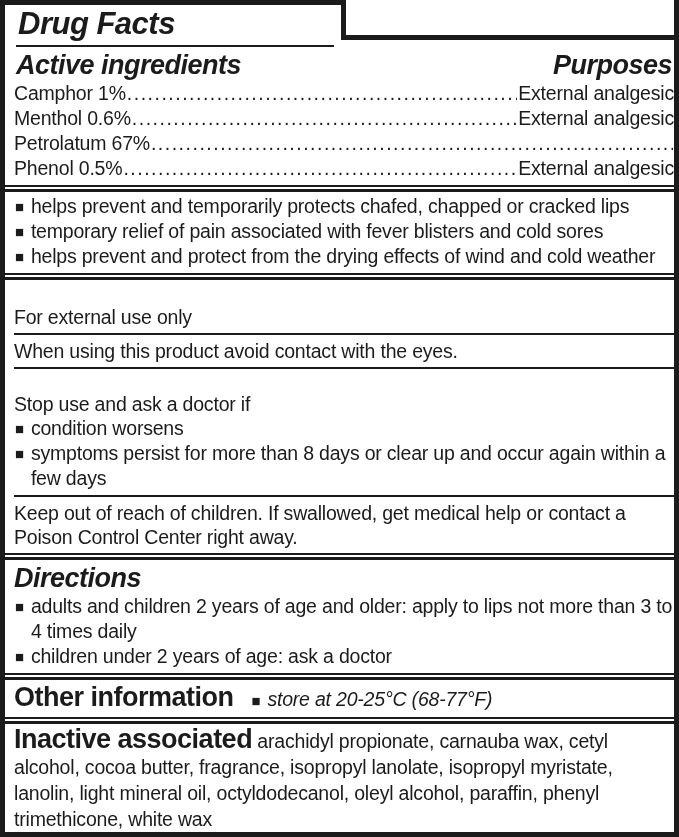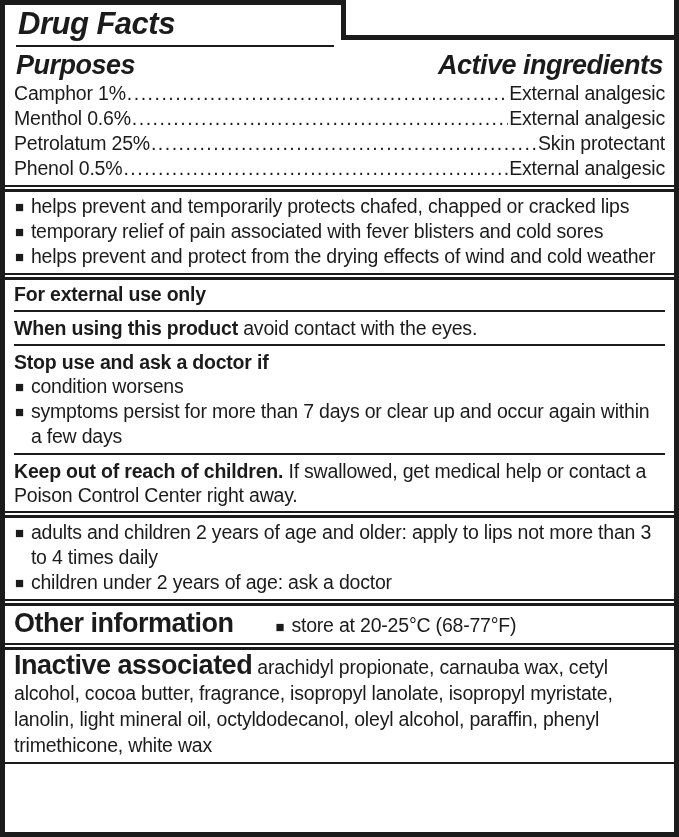--- a/index.html
+++ b/index.html
@@ -19,21 +19,21 @@
 
   
   .tab-top   { position: absolute; left: 0;    top: 0;    width: 341px; height: 5px;  background: #1b1b1b; }
   .tab-right { position: absolute; left: 336px; top: 0;   width: 5px;  height: 40px; background: #1b1b1b; }
   .step-bar  { position: absolute; left: 336px; top: 35px; right: 0;   height: 5px;  background: #1b1b1b; }
 
   .section {
     border-top: 3px solid #1b1b1b;
     border-bottom: 2px solid #1b1b1b;
     margin-bottom: 2px;
-    padding: 2px 9px 4px 9px;
+    padding: 2px 0 4px 9px;
   }
   .section.first { border-top: none; padding-top: 6px; }
 
   .h-title {
     font-style: italic;
     font-weight: bold;
     font-size: 31px;
     letter-spacing: -0.5px;
     line-height: 36px;
     padding-left: 4px;
@@ -62,59 +62,58 @@
     overflow: hidden;
     white-space: nowrap;
     letter-spacing: 1.5px;
     margin: 0 1px;
   }
   .ai-purpose { white-space: nowrap; }
 
   .bullet-item { display: flex; align-items: flex-start; font-size: 19.5px; line-height: 25px; letter-spacing: -0.2px; }
   .bullet-icon { font-size: 15px; line-height: 25px; margin: 0 7px 0 1px; flex: none; }
 
-  .bold { font-weight: bold; }
+  .bold { font-weight: normal; margin-top: 23px; }
   .rule { height: 2px; background: #1b1b1b; margin: 4px 0; }
 
   .inline-heading { font-weight: bold; font-size: 27px; letter-spacing: -0.5px; }
   .other-row { display: flex; align-items: baseline; }
-  .other-bullet { margin-left: 42px; }
+  .other-bullet { margin-left: 18px; font-style: italic; }
   .other-bullet .bullet-icon-inline { font-size: 15px; margin-right: 7px; }
 
   .flow { font-size: 19.5px; line-height: 26px; letter-spacing: -0.2px; margin: 0; }
 </style>
 </head>
 <body>
 
 <div class="label">
   <div class="tab-top"></div>
   <div class="tab-right"></div>
   <div class="step-bar"></div>
 
   <div class="section first">
     <div class="h-title">Drug Facts</div>
     <div class="title-underline"></div>
     <div class="ai-head-row">
+      <span class="heading">Active ingredients</span>
       <span class="heading">Purposes</span>
-      <span class="heading">Active ingredients</span>
     </div>
     <div class="ai-row">
       <span class="ai-name">Camphor 1%</span>
       <span class="leader">........................................................................................................................................................................</span>
       <span class="ai-purpose">External analgesic</span>
     </div>
     <div class="ai-row">
       <span class="ai-name">Menthol 0.6% </span>
       <span class="leader">........................................................................................................................................................................</span>
       <span class="ai-purpose">External analgesic</span>
     </div>
     <div class="ai-row">
-      <span class="ai-name">Petrolatum 25%</span>
+      <span class="ai-name">Petrolatum 67%</span>
       <span class="leader">........................................................................................................................................................................</span>
-      <span class="ai-purpose">Skin protectant</span>
     </div>
     <div class="ai-row">
       <span class="ai-name">Phenol 0.5% </span>
       <span class="leader">........................................................................................................................................................................</span>
       <span class="ai-purpose">External analgesic</span>
     </div>
   </div>
 
   <div class="section">
     <div class="bullet-item">
@@ -136,27 +135,28 @@
     <div class="rule"></div>
     <div class="body-text"><span class="bold">When using this product</span><span> avoid contact with the eyes.</span></div>
     <div class="rule"></div>
     <div class="body-text bold">Stop use and ask a doctor if</div>
     <div class="bullet-item">
       <span class="bullet-icon">■</span>
       <span>condition worsens</span>
     </div>
     <div class="bullet-item">
       <span class="bullet-icon">■</span>
-      <span>symptoms persist for more than 7 days or clear up and occur again within a few days</span>
+      <span>symptoms persist for more than 8 days or clear up and occur again within a few days</span>
     </div>
     <div class="rule"></div>
     <div class="body-text"><span class="bold">Keep out of reach of children.</span><span> If swallowed, get medical help or contact a Poison Control Center right away.</span></div>
   </div>
 
   <div class="section">
+    <div class="heading">Directions</div>
     <div class="bullet-item">
       <span class="bullet-icon">■</span>
       <span>adults and children 2 years of age and older: apply to lips not more than 3 to 4 times daily</span>
     </div>
     <div class="bullet-item">
       <span class="bullet-icon">■</span>
       <span>children under 2 years of age: ask a doctor</span>
     </div>
   </div>
 

